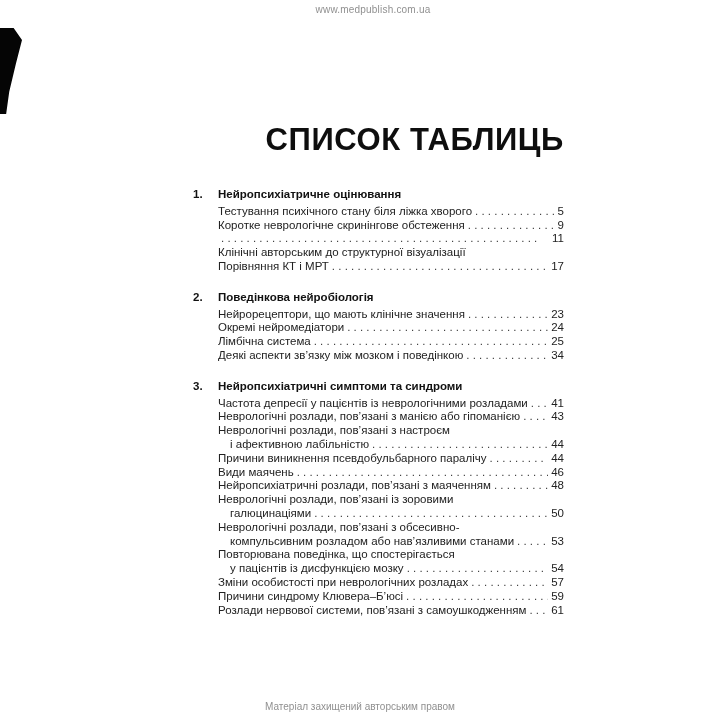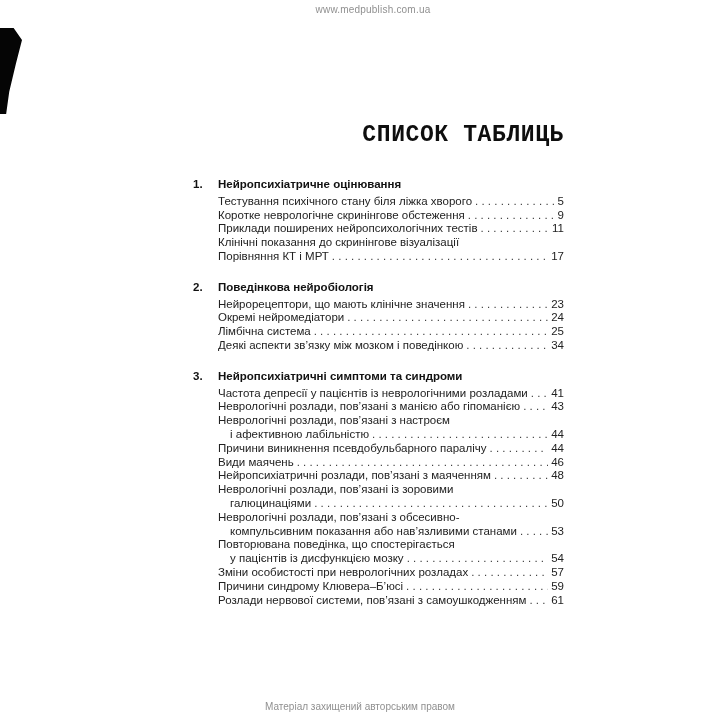--- a/index.html
+++ b/index.html
@@ -22,25 +22,25 @@
     position:absolute; left:0; top:28px; width:22px; height:86px;
     background:#050505;
     clip-path: polygon(0% 0%, 62% 0%, 100% 14%, 72% 42%, 42% 74%, 28% 100%, 0% 100%);
   }
   .content {
     position:absolute; left:193px; top:122px; width:371px;
   }
   .title {
     margin:0 0 30px 0;
     text-align:right;
-    font-size:23px;
+    font-size:31px;
     font-weight:bold;
     letter-spacing:0.6px;
     color:#0e0e0e;
-    font-family:Liberation Mono, monospace;
+    font-family:Liberation Sans, sans-serif;
   }
   .section { margin-bottom:17px; }
   .section-header {
     display:flex;
     font-weight:bold;
     font-size:11.5px;
     line-height:13.8px;
     margin-bottom:3px;
     color:#111;
   }
@@ -95,28 +95,27 @@
             </div>
             <div class="entry">
               <div class="entry-line">
                 <span class="entry-text">Коротке неврологічне скринінгове обстеження</span>
                 <span class="dots"></span>
                 <span class="pagenum">9</span>
               </div>
             </div>
             <div class="entry">
               <div class="entry-line">
-                <span class="entry-text">Приклади поширених нейропсихологічних тестів</span>
                 <span class="dots"></span>
                 <span class="pagenum">11</span>
               </div>
             </div>
             <div class="entry">
               <div class="entry-line">
-                <span class="entry-text">Клінічні показання до скринінгове візуалізації</span>
+                <span class="entry-text">Клінічні авторським до структурної візуалізації</span>
               </div>
             </div>
             <div class="entry">
               <div class="entry-line">
                 <span class="entry-text">Порівняння КТ і МРТ</span>
                 <span class="dots"></span>
                 <span class="pagenum">17</span>
               </div>
             </div>
           </div>
@@ -216,21 +215,21 @@
                 <span class="entry-text">галюцинаціями</span>
                 <span class="dots"></span>
                 <span class="pagenum">50</span>
               </div>
             </div>
             <div class="entry">
               <div class="entry-line">
                 <span class="entry-text">Неврологічні розлади, пов’язані з обсесивно-</span>
               </div>
               <div class="entry-line cont">
-                <span class="entry-text">компульсивним показання або нав’язливими станами</span>
+                <span class="entry-text">компульсивним розладом або нав’язливими станами</span>
                 <span class="dots"></span>
                 <span class="pagenum">53</span>
               </div>
             </div>
             <div class="entry">
               <div class="entry-line">
                 <span class="entry-text">Повторювана поведінка, що спостерігається</span>
               </div>
               <div class="entry-line cont">
                 <span class="entry-text">у пацієнтів із дисфункцією мозку</span>

